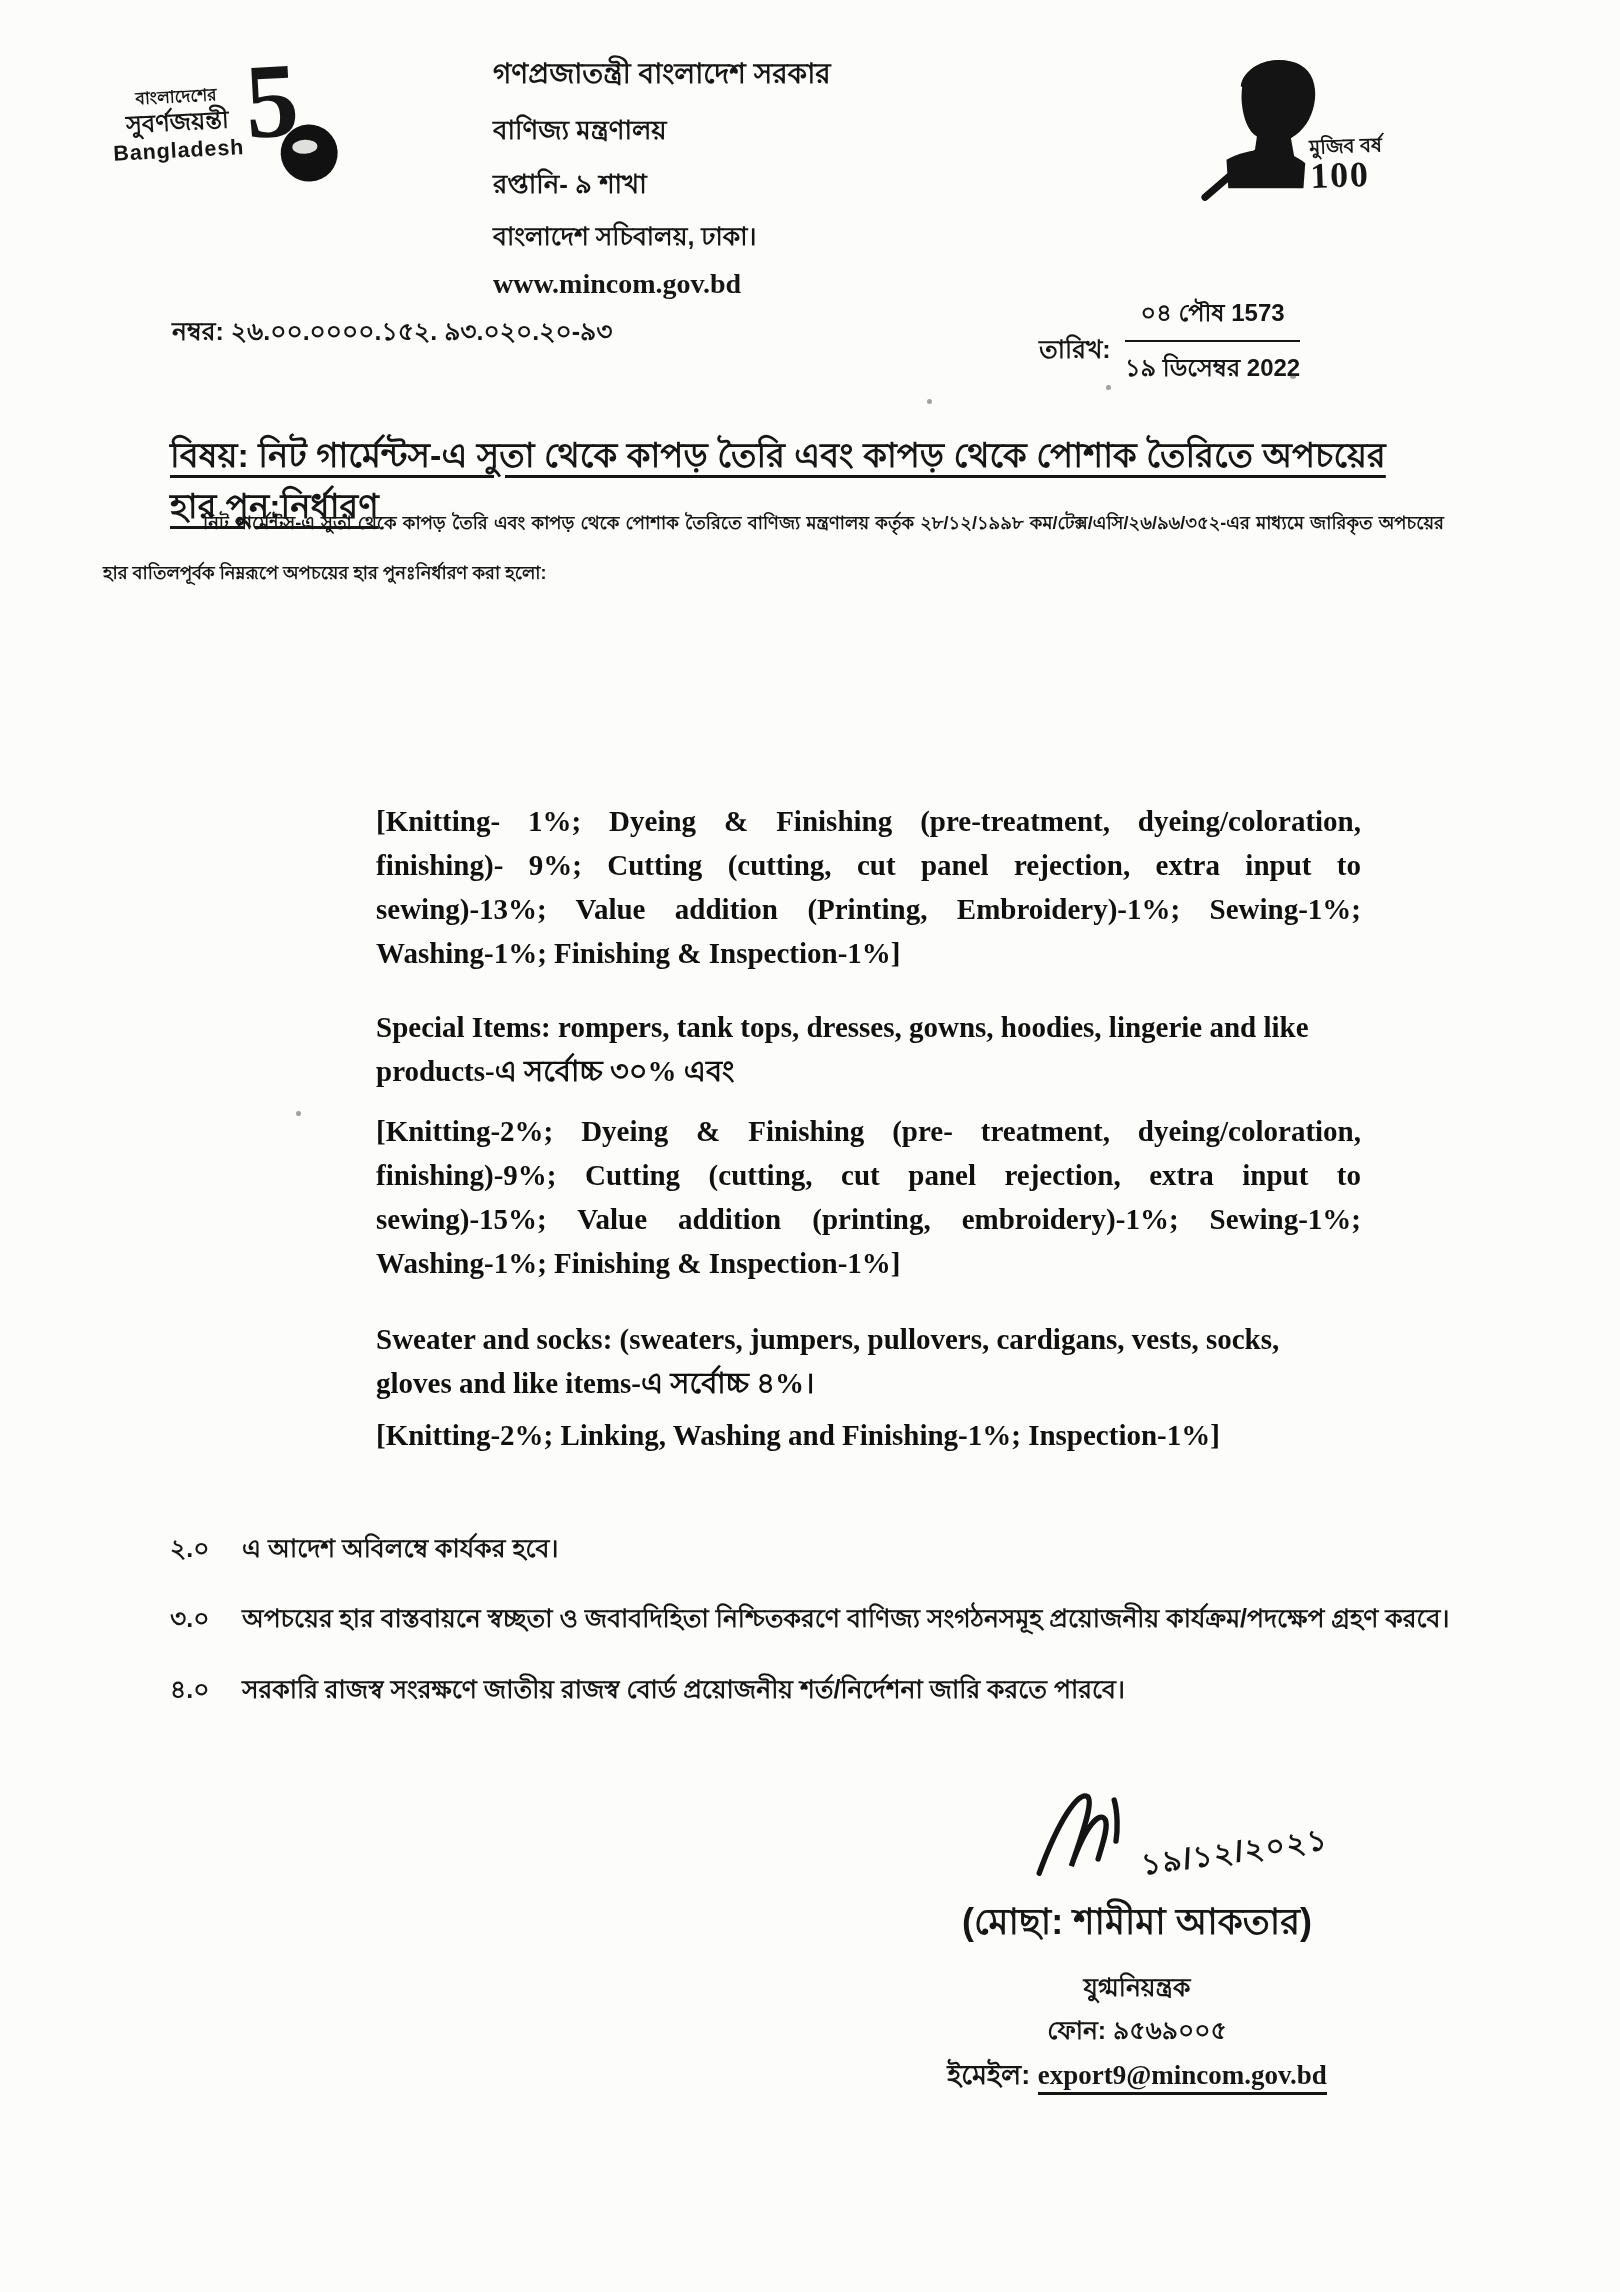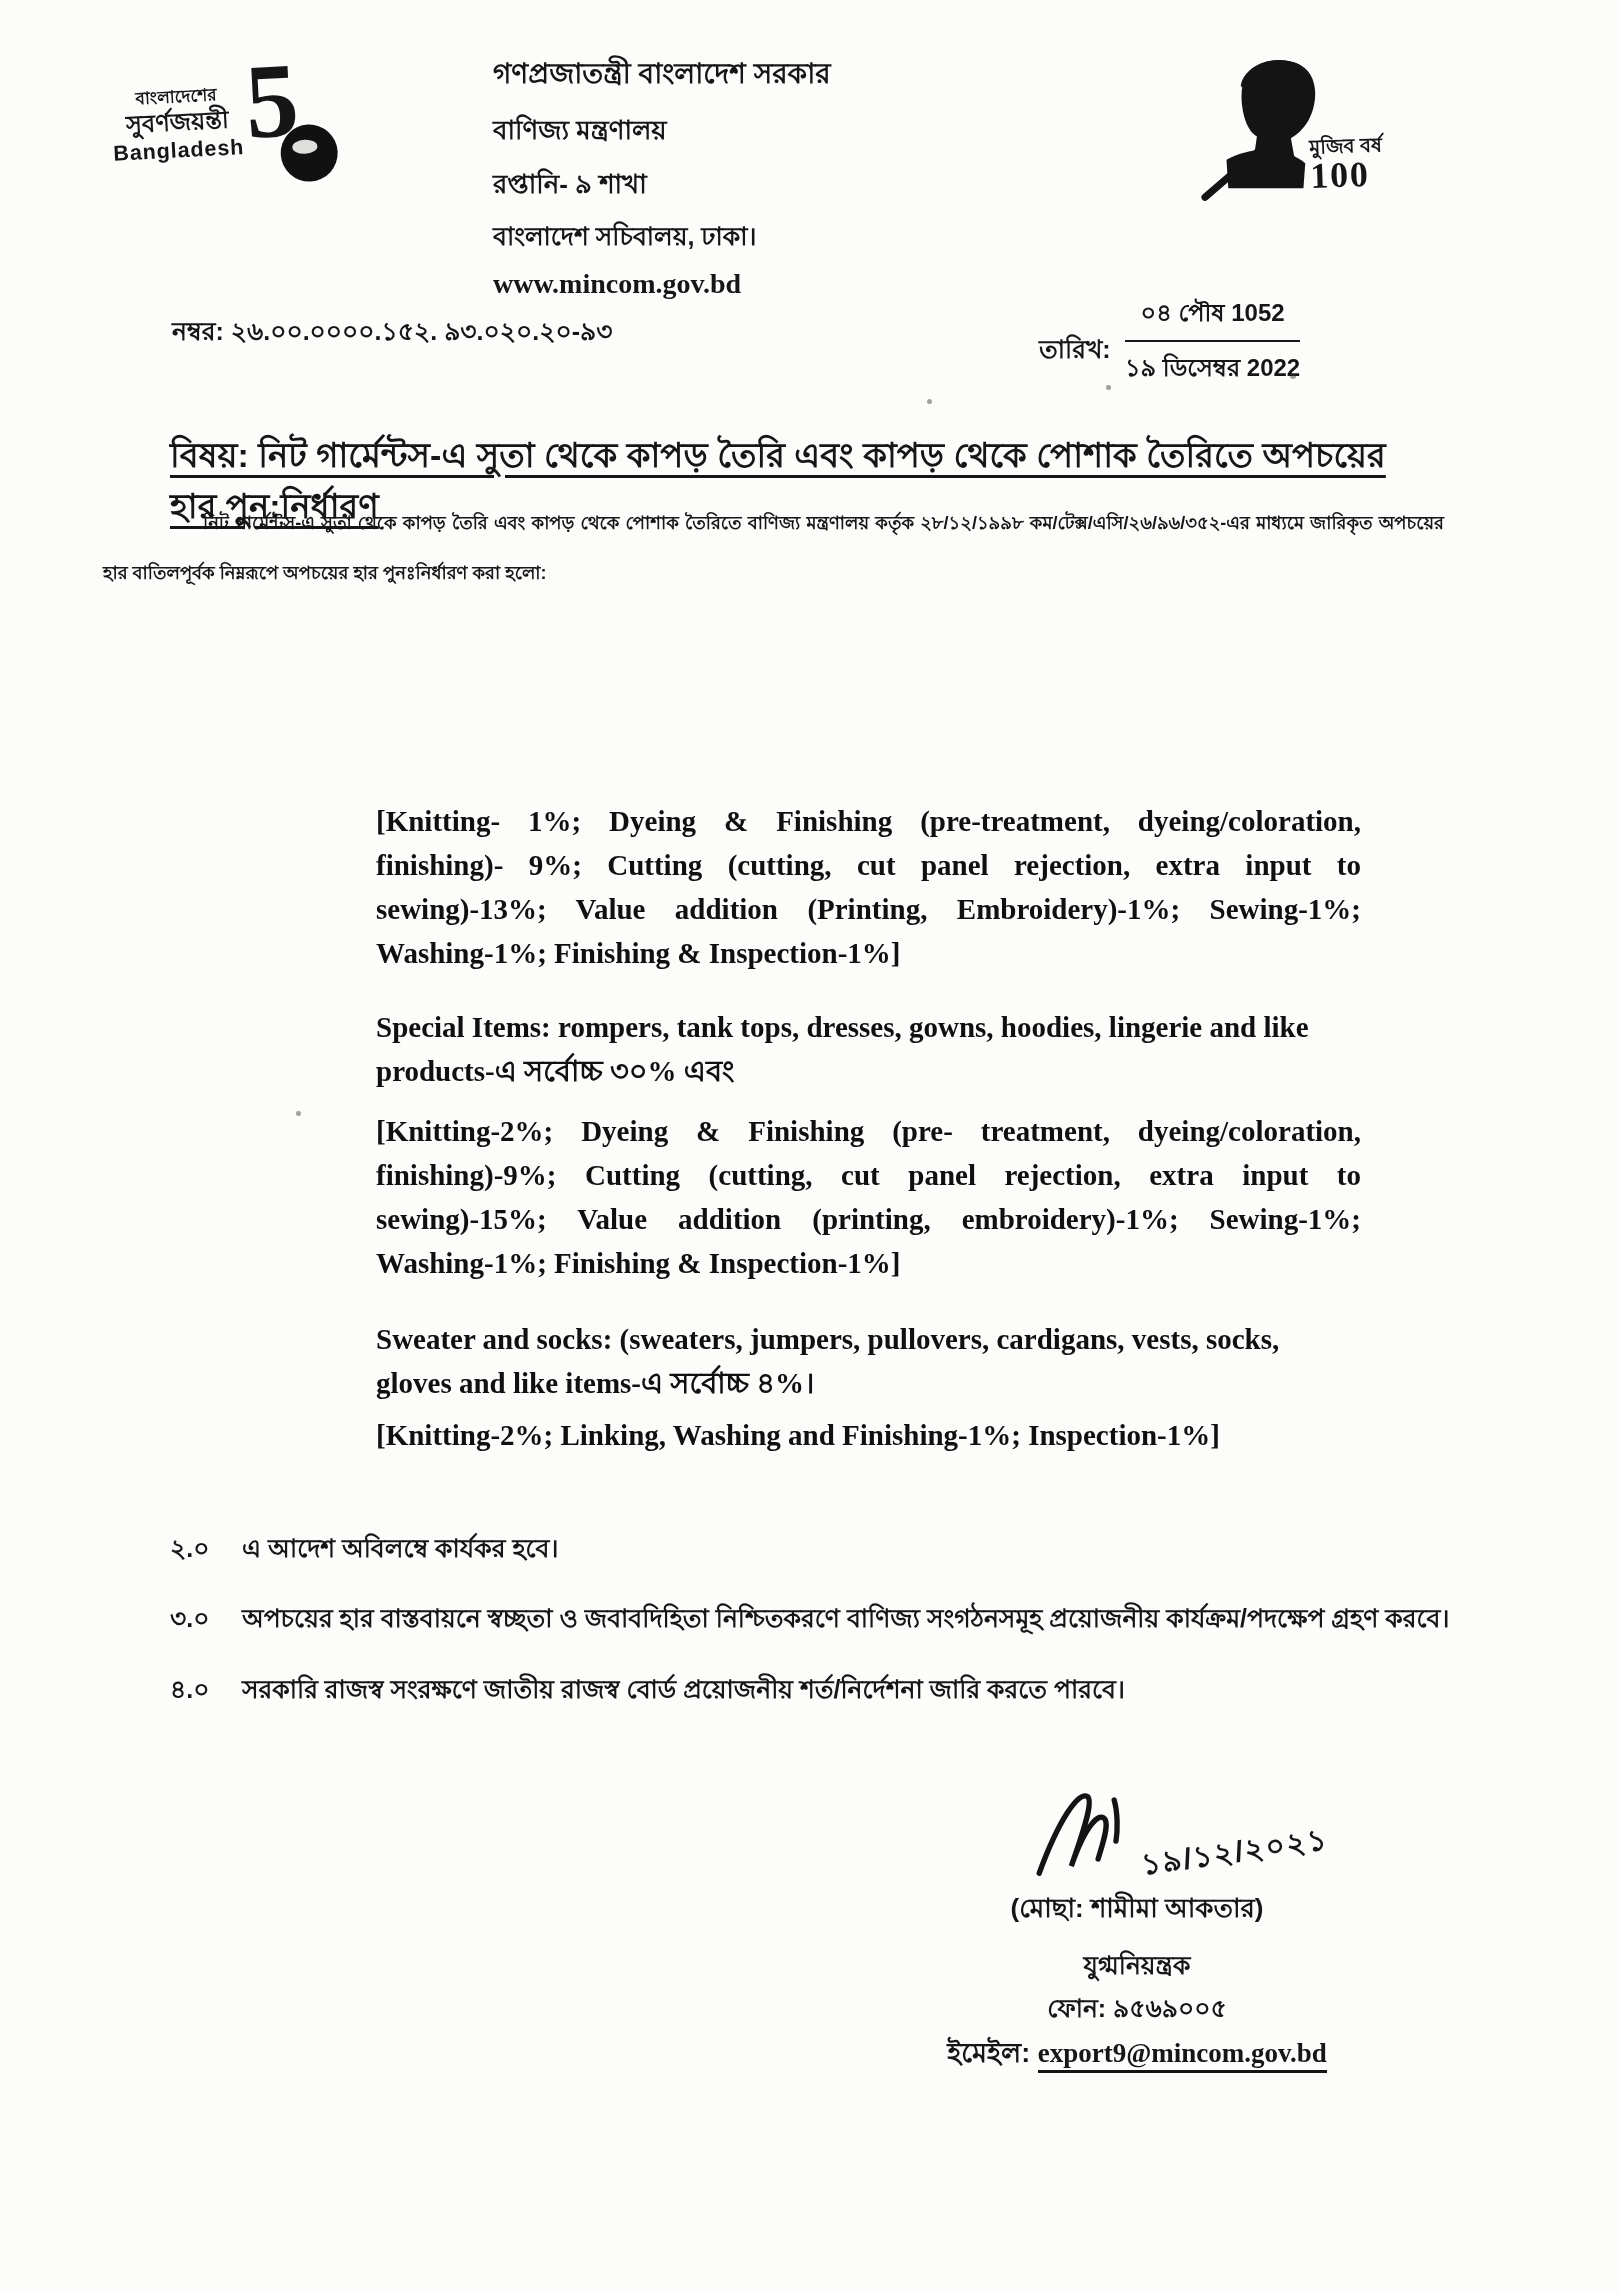--- a/index.html
+++ b/index.html
@@ -61,21 +61,21 @@
   .item {display:flex; margin-bottom:21.5px; line-height:1.95;}
   .item-num {width:72px; flex:none;}
   .item-text {flex:1;}
   
   .sig-block {position:absolute; left:837px; top:1784px; width:600px; text-align:center;
     font-weight:bold;}
   .sig-art {position:relative; height:100px;}
   .sig-svg {position:absolute; left:195px; top:0;}
   .sig-date {position:absolute; left:304px; top:45px; font-size:29.6px; transform:rotate(-8deg);
     letter-spacing:1.8px;}
-  .sig-name {font-size:26px; margin-top:4px;}
+  .sig-name {font-size:36px; margin-top:10px;}
   .sig-title {font-size:25px; margin-top:14.3px;}
   .sig-phone {font-size:25px; }
   .sig-email {font-size:27px; }
   .email-value {font-family:"Liberation Serif",serif; border-bottom:3.6px solid #141414;
     padding-bottom:1.8px;}
   
   .speck {position:absolute; background:#333; border-radius:50%; opacity:.45;}
 </style>
 </head>
 <body>
@@ -114,21 +114,21 @@
       <div class="lr-text">মুজিব বর্ষ</div>
       <div class="lr-num">100</div>
     </div>
   </div>
 
   <div class="ref">নম্বর: ২৬.০০.০০০০.১৫২. ৯৩.০২০.২০-৯৩</div>
 
   <div class="date-block">
     <span class="date-label">তারিখ:</span>
     <span class="date-frac">
-      <span class="d-top">০৪ পৌষ 1052</span>
+      <span class="d-top">০৪ পৌষ 1573</span>
       <span class="d-bottom">১৯ ডিসেম্বর 2022</span>
     </span>
   </div>
 
   <div class="subject">বিষয়: নিট গার্মেন্টস-এ সুতা থেকে কাপড় তৈরি এবং কাপড় থেকে পোশাক তৈরিতে অপচয়ের হার পুন:নির্ধারণ</div>
 
   <div class="para1">নিট গার্মেন্টস-এ সুতা থেকে কাপড় তৈরি এবং কাপড় থেকে পোশাক তৈরিতে বাণিজ্য মন্ত্রণালয় কর্তৃক ২৮/১২/১৯৯৮ কম/টেক্স/এসি/২৬/৯৬/৩৫২-এর মাধ্যমে জারিকৃত অপচয়ের হার বাতিলপূর্বক নিম্নরূপে অপচয়ের হার পুনঃনির্ধারণ করা হলো:</div>
 
   <div class="eng eng-detail s1d">[Knitting- 1%; Dyeing &amp; Finishing (pre-treatment, dyeing/coloration, finishing)- 9%; Cutting (cutting, cut panel rejection, extra input to sewing)-13%; Value addition (Printing, Embroidery)-1%; Sewing-1%; Washing-1%; Finishing &amp; Inspection-1%]</div>
 

